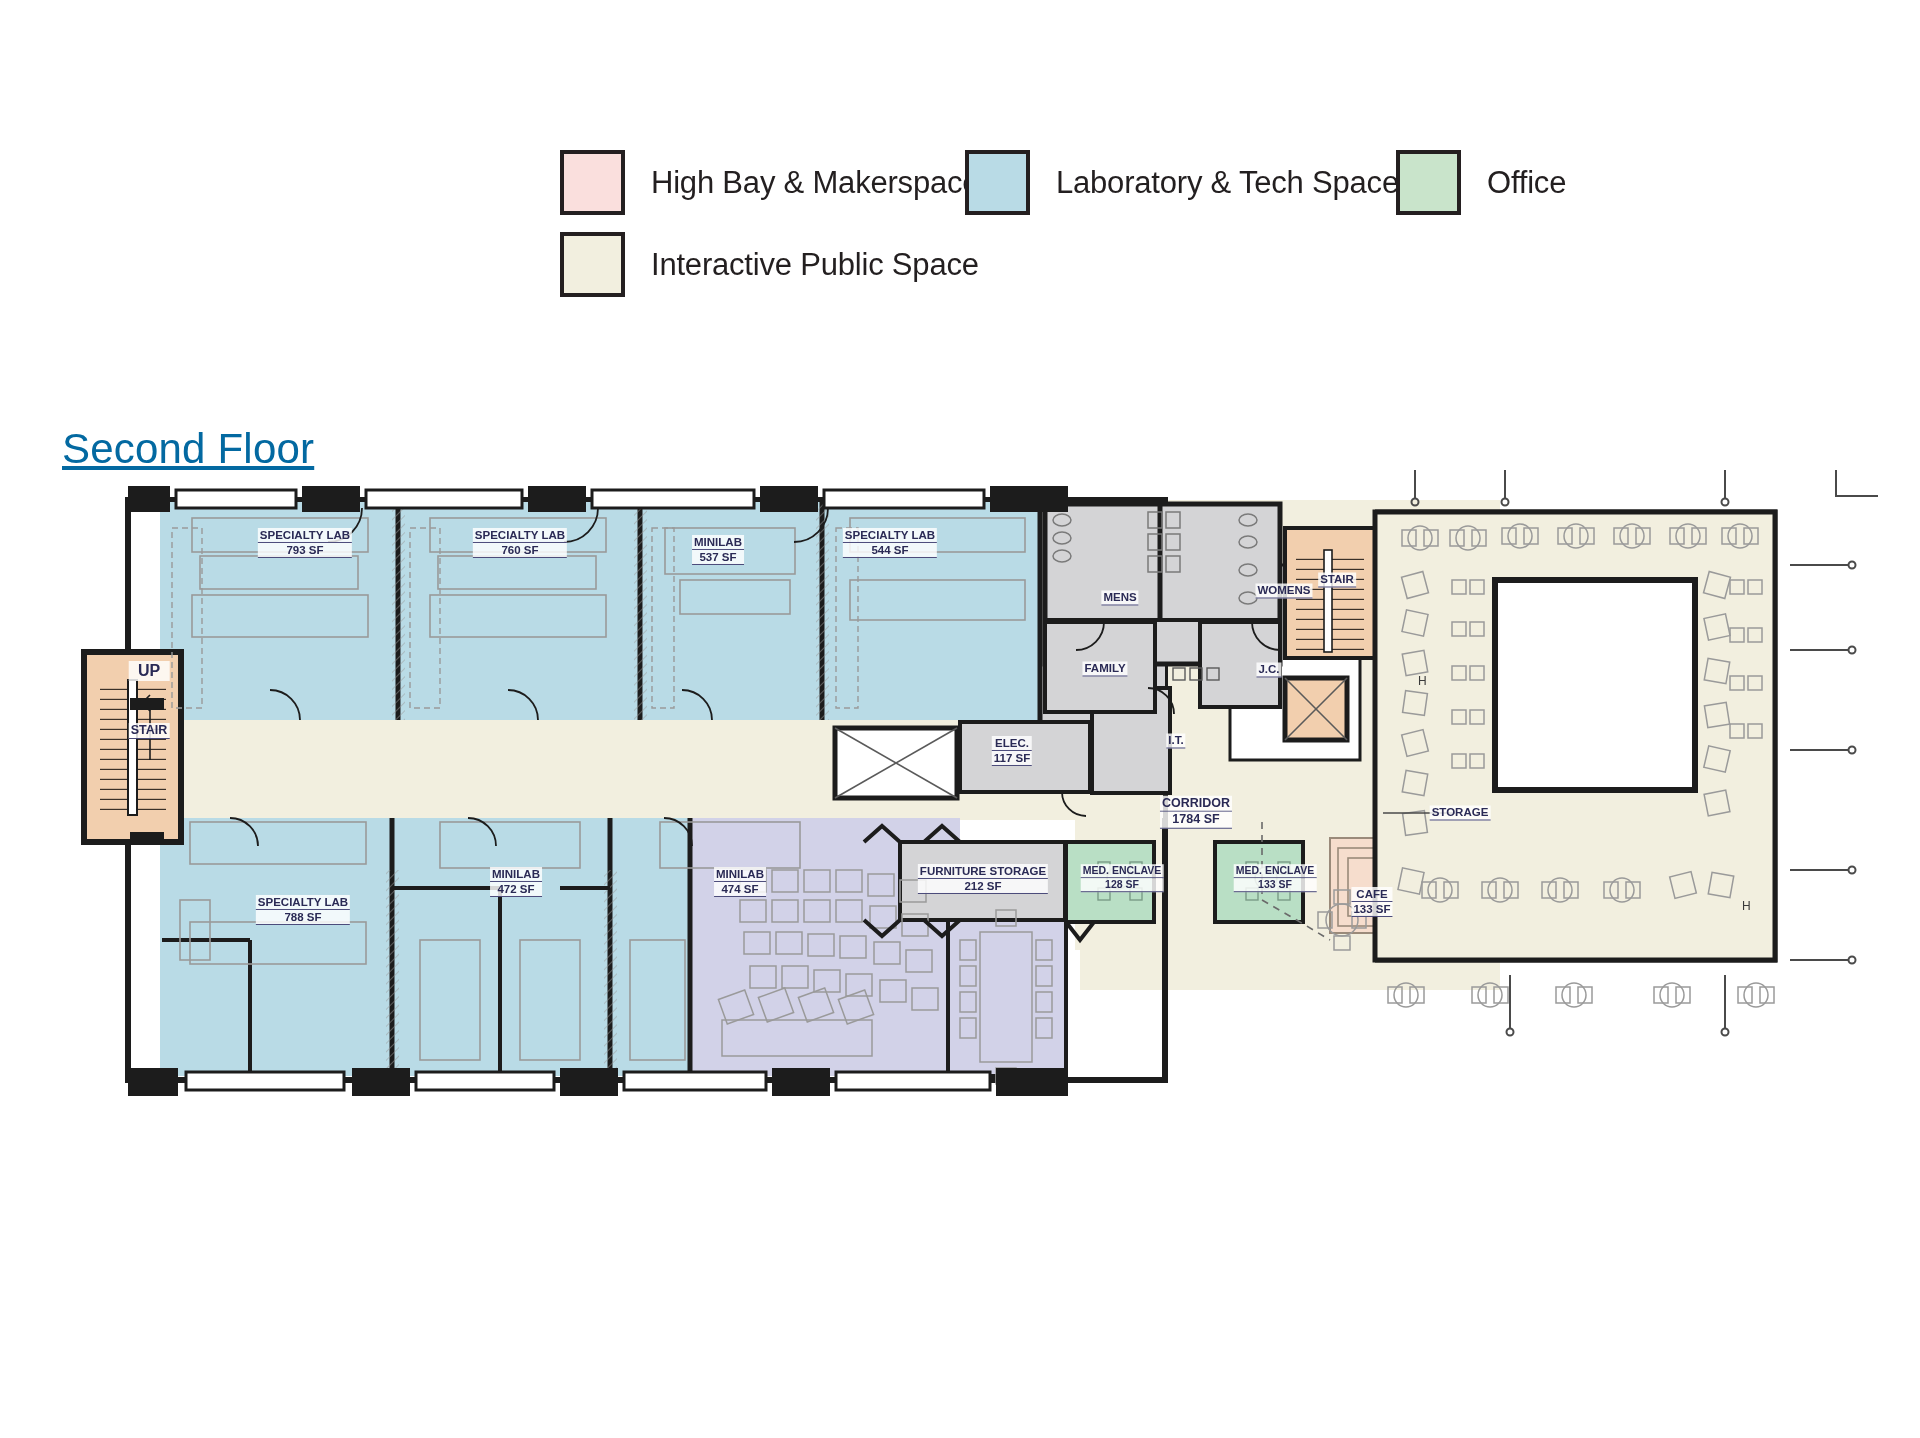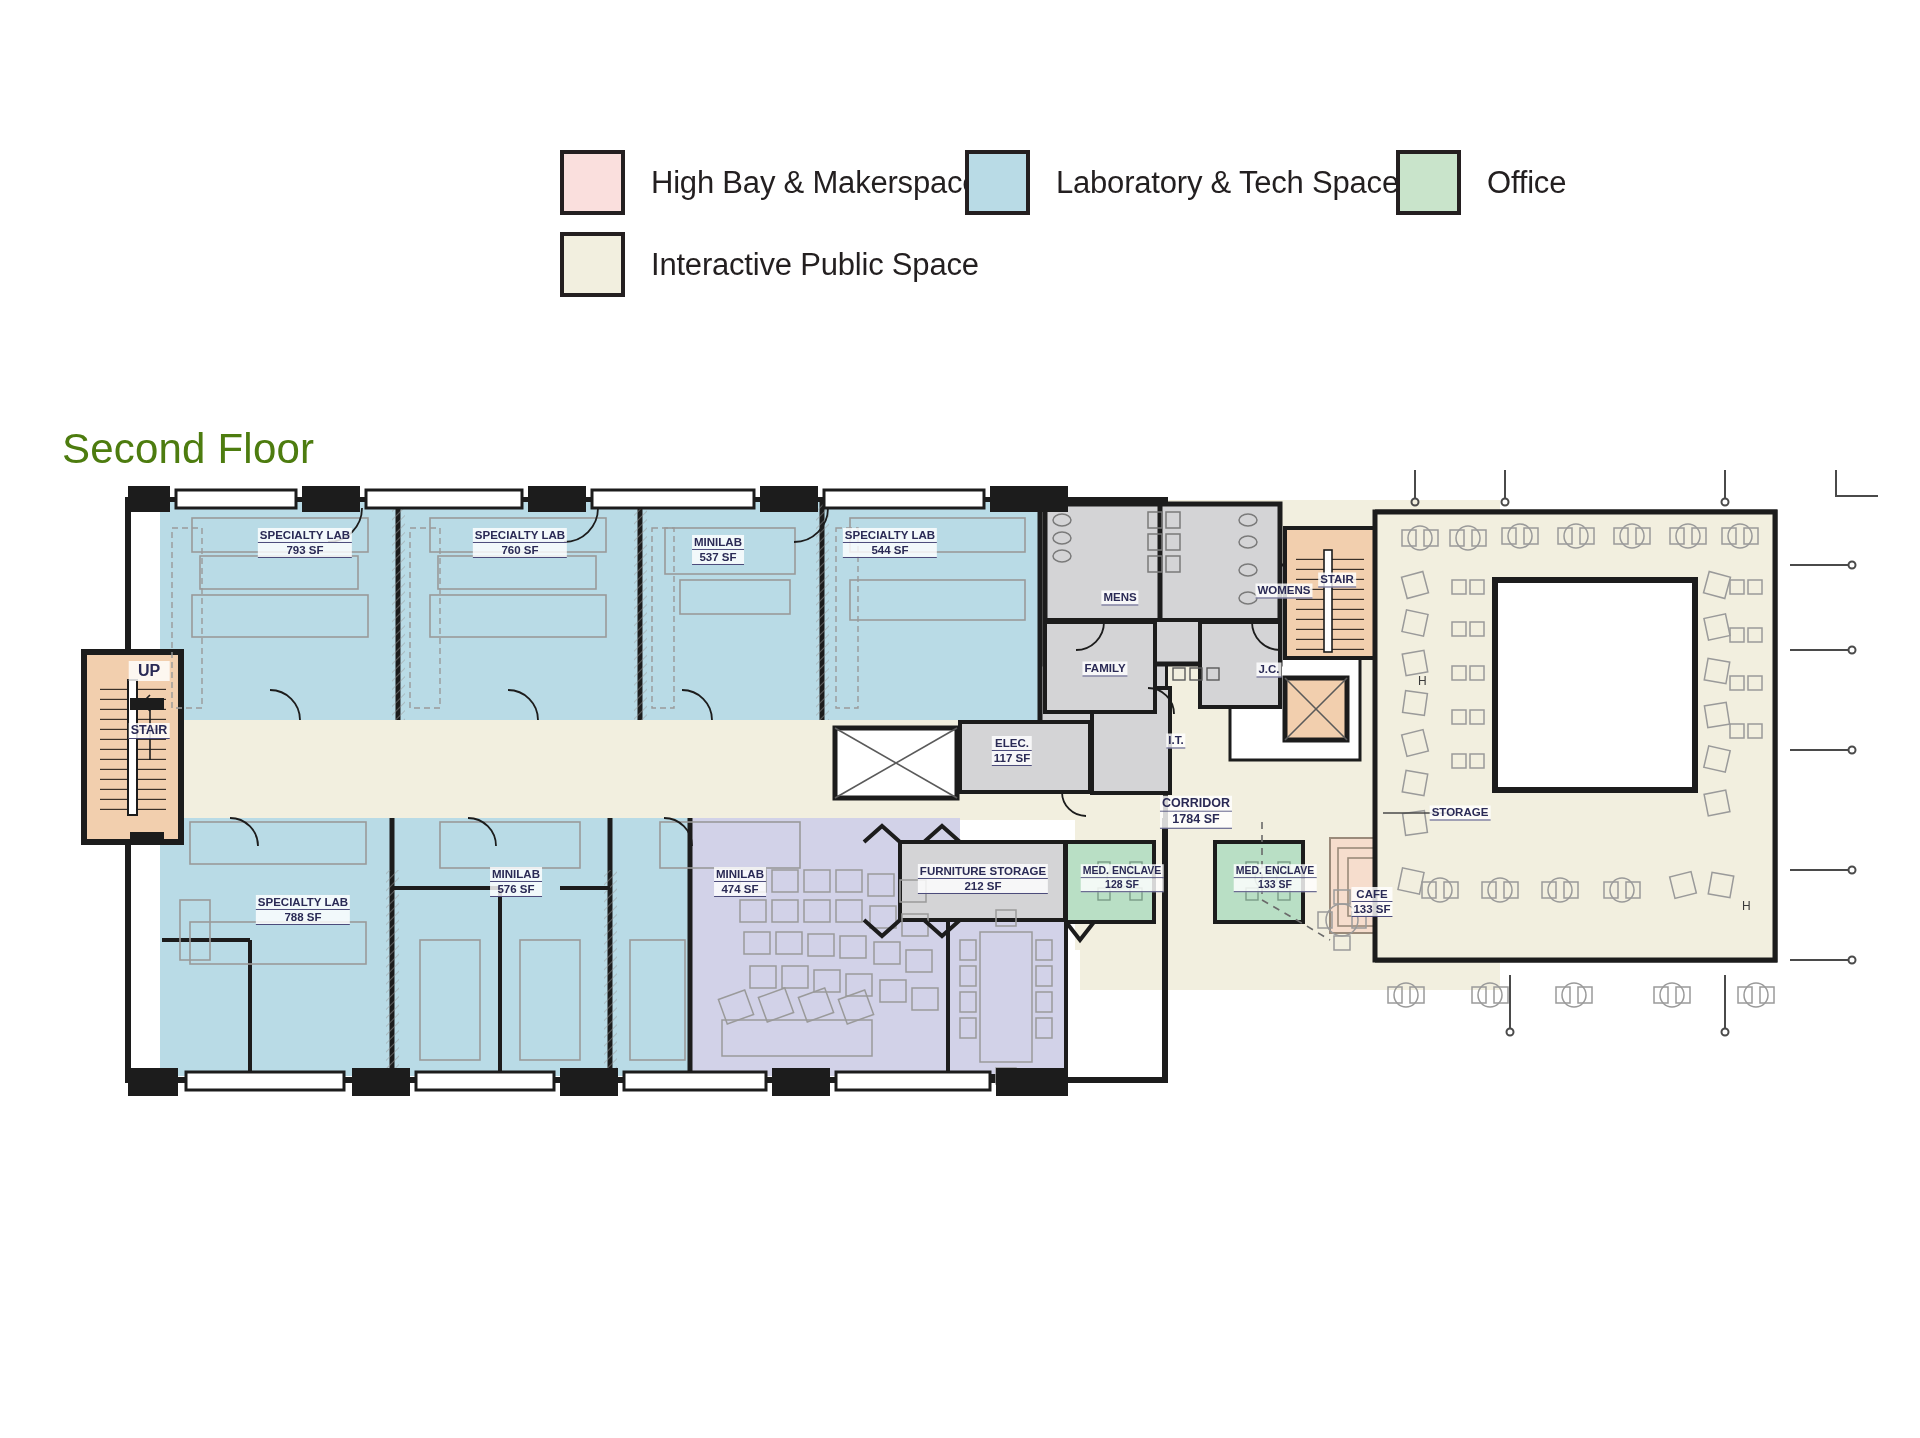--- a/index.html
+++ b/index.html
@@ -44,22 +44,23 @@
     white-space: nowrap;
     letter-spacing: -0.2px;
   }
 
   
   #floor-title {
     position: absolute;
     left: 62px;
     top: 425px;
     font-size: 42px;
-    color: #4d7c0f;
+    color: #0369a1;
     letter-spacing: 0.2px;
+    text-decoration: underline;
   }
 
   
   #plan-wrap {
     position: absolute;
     left: 0px;
     top: 470px;
     width: 1920px;
     height: 810px;
   }
@@ -601,21 +602,21 @@
         </div>
         <div class="rlabel sz-11" style="left: 1460px; top: 343px;">
           <span>STORAGE</span>
         </div>
         <div class="rlabel sz-11" style="left: 303px; top: 440px;">
           <span>SPECIALTY LAB</span>
           <span>788 SF</span>
         </div>
         <div class="rlabel sz-11" style="left: 516px; top: 412px;">
           <span>MINILAB</span>
-          <span>576 SF</span>
+          <span>472 SF</span>
         </div>
         <div class="rlabel sz-11" style="left: 740px; top: 412px;">
           <span>MINILAB</span>
           <span>474 SF</span>
         </div>
         <div class="rlabel sz-11" style="left: 983px; top: 409px;">
           <span>FURNITURE STORAGE</span>
           <span>212 SF</span>
         </div>
         <div class="rlabel sz-10" style="left: 1113px; top: 408px;">

